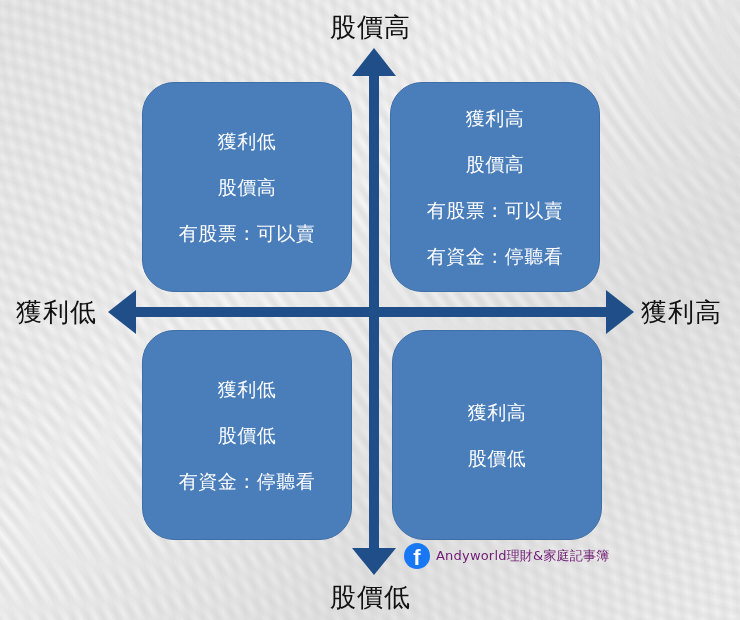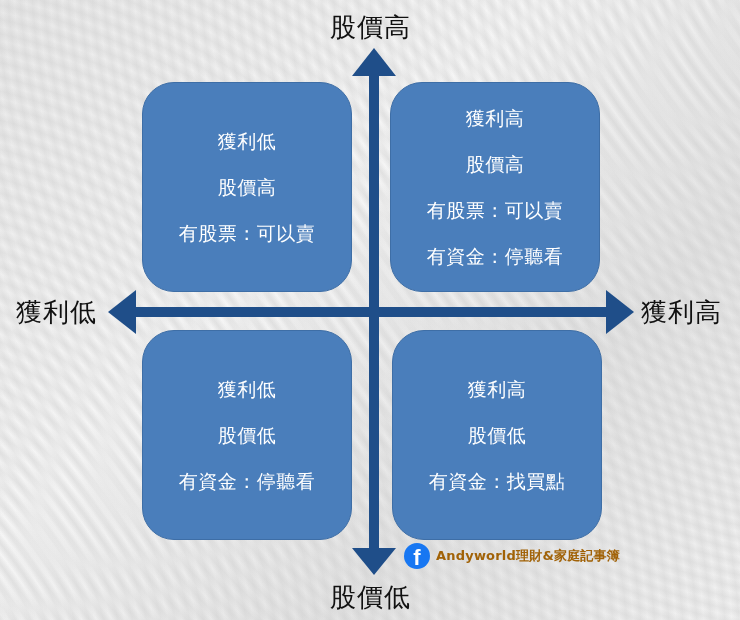--- a/index.html
+++ b/index.html
@@ -28,21 +28,21 @@
   svg.axes { position: absolute; left: 0; top: 0; }
   .credit {
     position: absolute; left: 404px; top: 543px; display: flex; align-items: center; gap: 6px;
   }
   .fb-icon {
     width: 26px; height: 26px; border-radius: 50%; background: #1877f2;
     display: flex; align-items: flex-end; justify-content: center; overflow: hidden;
     color: #fff; font-weight: bold; font-size: 22px; line-height: 1;
     font-family: "Liberation Sans", sans-serif;
   }
-  .credit-text { font-size: 13px; color: #a16207; font-weight: bold; letter-spacing: 0.2px; }
+  .credit-text { font-size: 13px; color: #701a75; font-weight: normal; letter-spacing: 0.2px; }
 </style>
 </head>
 <body>
 
 <svg class="axes" width="740" height="620">
 
   <rect x="369" y="72" width="10" height="478" fill="#1f4e89"></rect>
 
   <polygon points="374,48 352,76 396,76" fill="#1f4e89"></polygon>
 
@@ -75,19 +75,18 @@
 
 <div class="box" style="left:142px; top:330px;">
   <div class="line">獲利低</div>
   <div class="line">股價低</div>
   <div class="line">有資金：停聽看</div>
 </div>
 
 <div class="box" style="left:392px; top:330px;">
   <div class="line">獲利高</div>
   <div class="line">股價低</div>
-  <div class="line">有資金：找買點</div>
 </div>
 
 <div class="credit">
   <div class="fb-icon">f</div>
   <span class="credit-text">Andyworld理財&amp;家庭記事簿</span>
 </div>
 
 </body></html>

